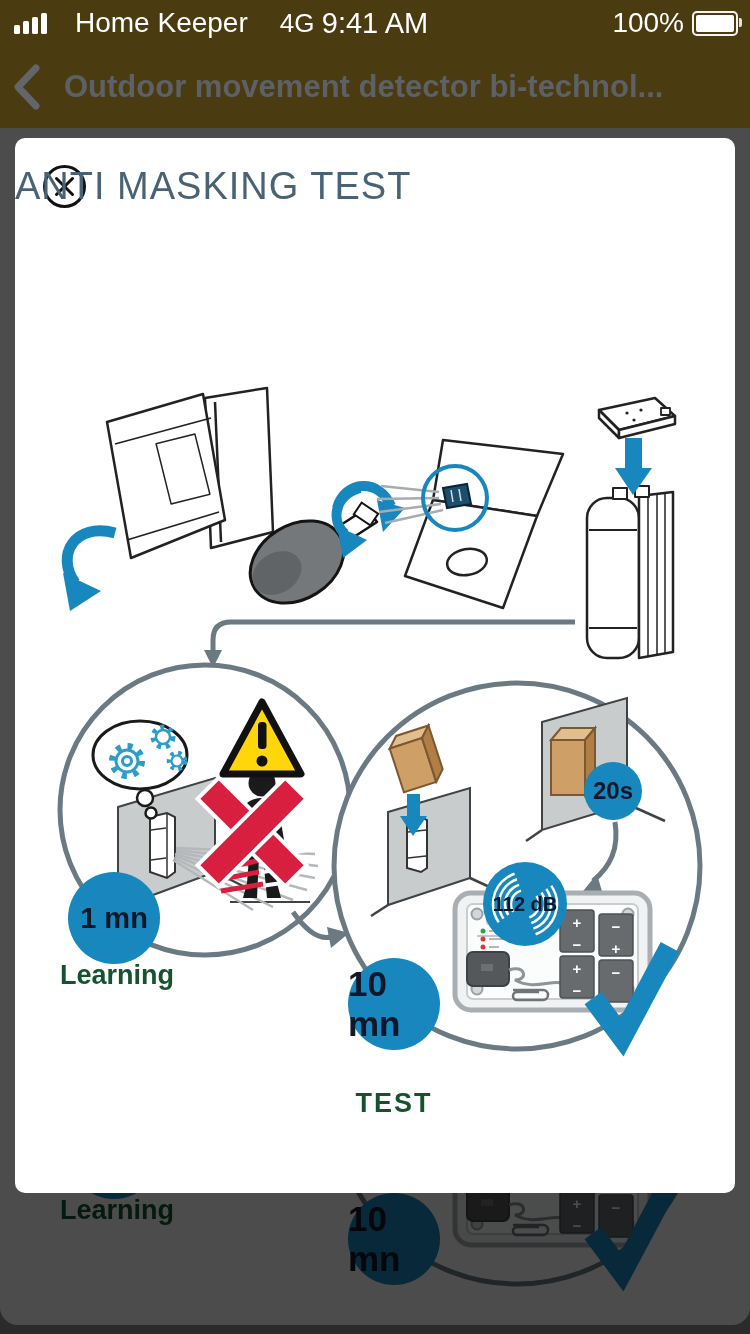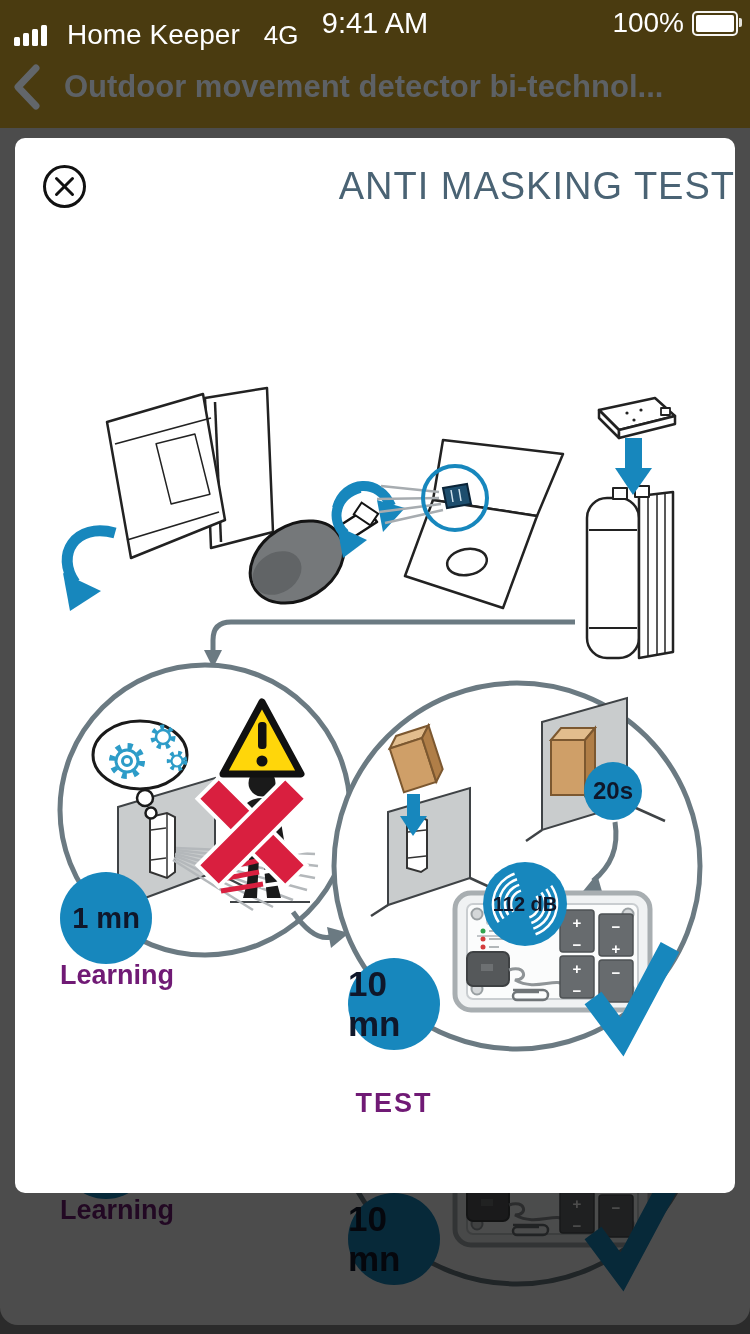--- a/index.html
+++ b/index.html
@@ -4,21 +4,21 @@
 <style>
   html,body{margin:0;padding:0;background:#1c1c1c;}
   .screen{
     position:relative;width:750px;height:1334px;overflow:hidden;
     background:#2b2b2b;font-family:"Liberation Sans", sans-serif;
     -webkit-font-smoothing:antialiased;
   }
   
   .header{position:absolute;left:0;top:0;width:750px;height:128px;background:#4a3b10;}
   .statusbar{position:absolute;left:0;top:0;width:750px;height:46px;color:#ffffff;}
-  .sb-left{position:absolute;left:14px;top:0;height:46px;display:flex;align-items:center;gap:20px;margin-top:12px;}
+  .sb-left{position:absolute;left:14px;top:0;height:46px;display:flex;align-items:center;gap:28px;}
   .signal{display:flex;align-items:flex-end;gap:3px;height:24px;padding-bottom:2px;}
   .signal i{display:block;width:6px;background:#fff;border-radius:1.5px;}
   .carrier{font-size:28px;}
   .network{font-size:26px;margin-left:4px;}
   .sb-time{position:absolute;left:0;right:0;top:0;height:46px;display:flex;align-items:center;justify-content:center;font-size:29px;font-weight:normal;}
   .sb-right{position:absolute;right:12px;top:0;height:46px;display:flex;align-items:center;gap:8px;}
   .batt-pct{font-size:28px;}
   .battery{position:relative;width:42px;height:21px;border:2px solid rgba(255,255,255,.95);border-radius:5px;}
   .battery .fill{position:absolute;left:2px;top:2px;bottom:2px;right:2px;background:#fff;border-radius:2px;}
   .battery .tip{position:absolute;right:-6px;top:5px;width:3px;height:9px;background:rgba(255,255,255,.85);border-radius:0 2px 2px 0;}
@@ -31,36 +31,36 @@
     background:#ffffff;border-radius:0 0 18px 18px;overflow:hidden;
     filter:brightness(0.30);
   }
   .backdrop .figure{left:15px;top:487px;}
   
   .card{
     position:absolute;left:15px;top:138px;width:720px;height:1055px;
     background:#ffffff;border-radius:10px;z-index:5;overflow:hidden;
   }
   .close-btn{position:absolute;left:27px;top:26px;width:45px;height:45px;background:none;border:none;padding:0;cursor:pointer;}
-  .modal-title{position:absolute;left:0;top:27px;width:100%;text-align:right;font-size:38px;letter-spacing:1px;color:#4a6374;}
+  .modal-title{position:absolute;left:0;top:27px;width:100%;text-align:left;font-size:38px;letter-spacing:1px;color:#4a6374;}
   .card .figure{left:0;top:242px;}
   
   .figure{position:absolute;width:720px;height:705px;}
   .figure svg.artwork{position:absolute;left:0;top:0;}
   .badge{
     position:absolute;border-radius:50%;background:#1787bd;color:#0f172a;
     display:flex;align-items:center;justify-content:center;font-weight:bold;
   }
-  .badge-1mn{left:45px;top:492px;width:92px;height:92px;font-size:29px;}
+  .badge-1mn{left:53px;top:492px;width:92px;height:92px;font-size:29px;}
   .badge-20s{left:569px;top:382px;width:58px;height:58px;font-size:24px;}
   .badge-112db{left:468px;top:482px;width:84px;height:84px;font-size:20px;}
   .badge-112db .wave-svg{position:absolute;left:0;top:0;}
   .badge-112db span{position:relative;z-index:2;}
   .badge-10mn{left:333px;top:578px;width:92px;height:92px;font-size:35px;}
-  .fig-label{position:absolute;font-size:27px;font-weight:bold;color:#701a75;}
+  .fig-label{position:absolute;font-size:27px;font-weight:bold;color:#14532d;}
   .label-learning{left:45px;top:580px;}
   .label-test{left:304px;top:668px;width:150px;text-align:center;letter-spacing:2px;margin-top:40px;}
 </style>
 </head>
 <body>
 
 <div class="screen">
 
   <div class="header">
     <div class="statusbar">

